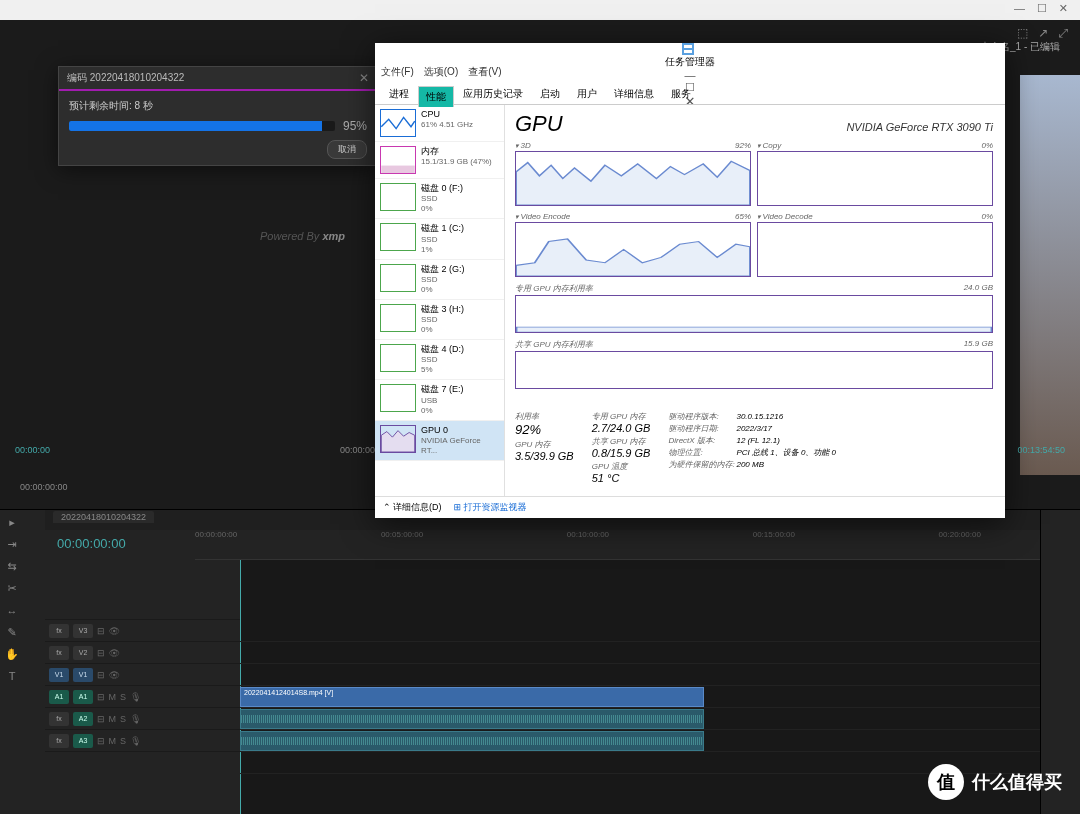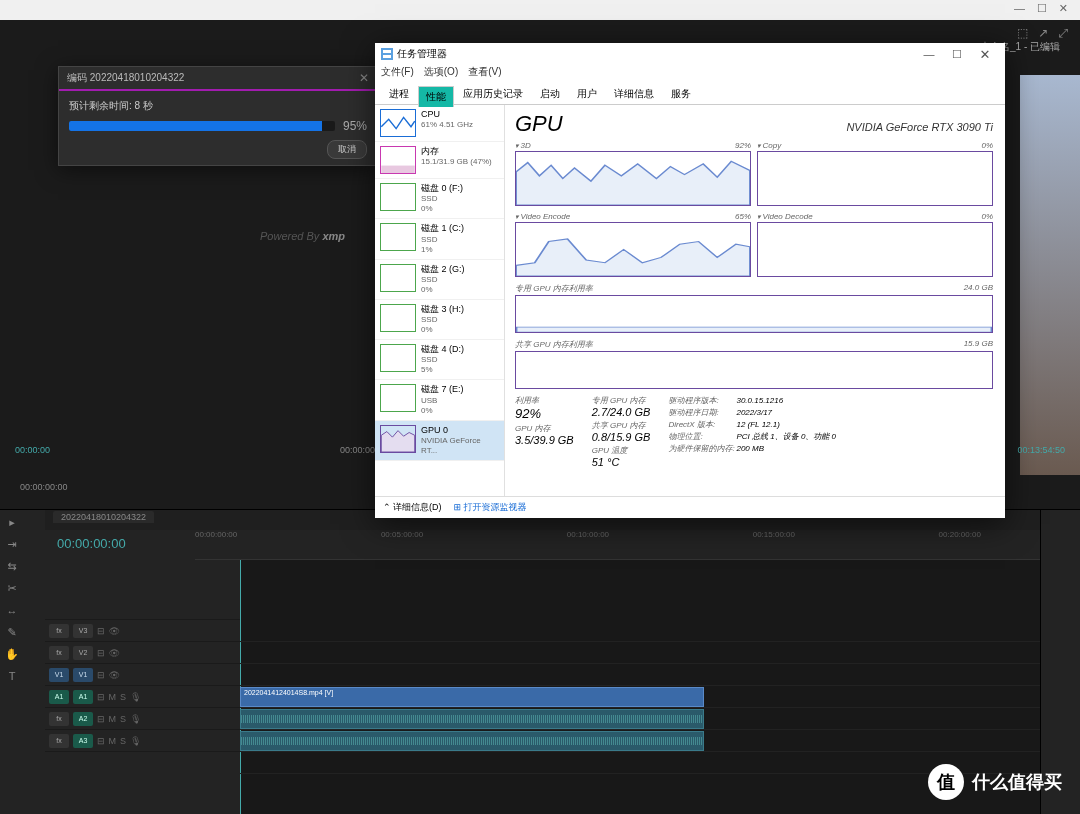--- a/index.html
+++ b/index.html
@@ -57,21 +57,21 @@
 .tl-clips { flex: 1; position: relative; background: #181818; }
 .tl-clips .line { position: absolute; left: 0; right: 0; height: 22px; border-bottom: 1px solid #222; }
 .clip-v { position: absolute; height: 20px; background: #3a6aa8; border: 1px solid #5a8ac8; font-size: 7px; color: #fff; padding: 1px 3px; overflow: hidden; }
 .clip-a { position: absolute; height: 20px; background: #2a5a6a; border: 1px solid #3a7a8a; overflow: hidden; }
 .clip-a::after { content: ''; position: absolute; top: 30%; left: 0; right: 0; bottom: 30%; background: repeating-linear-gradient(90deg, #5aa 0 1px, transparent 1px 2px); opacity: .6; }
 .playhead { position: absolute; top: 0; bottom: 0; width: 1px; background: #4aa; left: 0; }
 .tl-right { width: 40px; background: #232323; border-left: 1px solid #000; }
 
 
 .tm { position: absolute; top: 43px; left: 375px; width: 630px; height: 475px; background: #fff; color: #000; box-shadow: 0 6px 30px rgba(0,0,0,.6); display: flex; flex-direction: column; font-size: 11px; }
-.tm-titlebar { height: 22px; background: #fff; display: flex; align-items: center; padding: 0 6px; }
+.tm-titlebar { height: 22px; background: #fff; display: flex; align-items: center; padding: 0 6px; flex-direction: column; }
 .tm-titlebar .ico { width: 12px; height: 12px; margin-right: 4px; display: inline-flex; }
 .tm-title { flex: 1; font-size: 10px; }
 .tm-winbtn { width: 28px; text-align: center; color: #555; font-size: 11px; cursor: pointer; }
 .tm-winbtn.close { font-size: 13px; }
 .tm-menu { height: 18px; padding: 0 6px; font-size: 10px; color: #333; display: flex; gap: 10px; }
 .tm-tabs { height: 22px; border-bottom: 1px solid #ccc; padding: 0 6px; display: flex; gap: 1px; font-size: 10px; }
 .tm-tab { padding: 3px 7px; border: 1px solid transparent; border-bottom: none; cursor: pointer; }
 .tm-tab.active { border-color: #ccc; background: #14b8a6; position: relative; top: 3px; }
 .tm-body { flex: 1; display: flex; overflow: hidden; }
 .tm-side { width: 130px; border-right: 1px solid #e0e0e0; overflow-y: auto; }
@@ -93,21 +93,21 @@
 .tm-dhdr h2 { font-size: 22px; font-weight: 400; }
 .tm-dhdr .model { font-size: 11px; color: #333; }
 .tm-charts { margin-top: 4px; }
 .tm-chrow { display: flex; gap: 6px; margin-bottom: 6px; }
 .tm-chart { flex: 1; }
 .tm-chlabel { display: flex; justify-content: space-between; font-size: 8px; color: #666; margin-bottom: 1px; }
 .tm-chlabel .drop::before { content: '▾ '; font-size: 7px; }
 .tm-chbox { height: 55px; border: 1px solid #6a4aa0; position: relative; background: #fff; }
 .tm-chbox.small { height: 38px; }
 .tm-chbox svg { width: 100%; height: 100%; }
-.gpu-stats { display: flex; gap: 18px; margin-top: 6px; font-size: 9px; }
+.gpu-stats { display: flex; gap: 18px; margin-top: 22px; font-size: 9px; }
 .gpu-col .lab { color: #666; font-size: 8px; }
 .gpu-col .val { font-size: 13px; margin-bottom: 2px; }
 .gpu-col .sm { font-size: 11px; }
 .gpu-meta { font-size: 8px; line-height: 1.5; }
 .gpu-meta .r { display: flex; }
 .gpu-meta .k { color: #666; width: 68px; }
 .tm-footer { height: 22px; border-top: 1px solid #ddd; display: flex; align-items: center; gap: 12px; padding: 0 8px; font-size: 9px; }
 .tm-footer .expand::before { content: '⌃ '; }
 .tm-footer .link { color: #1a6dd6; cursor: pointer; }
 .tm-footer .link::before { content: '⊞ '; }

